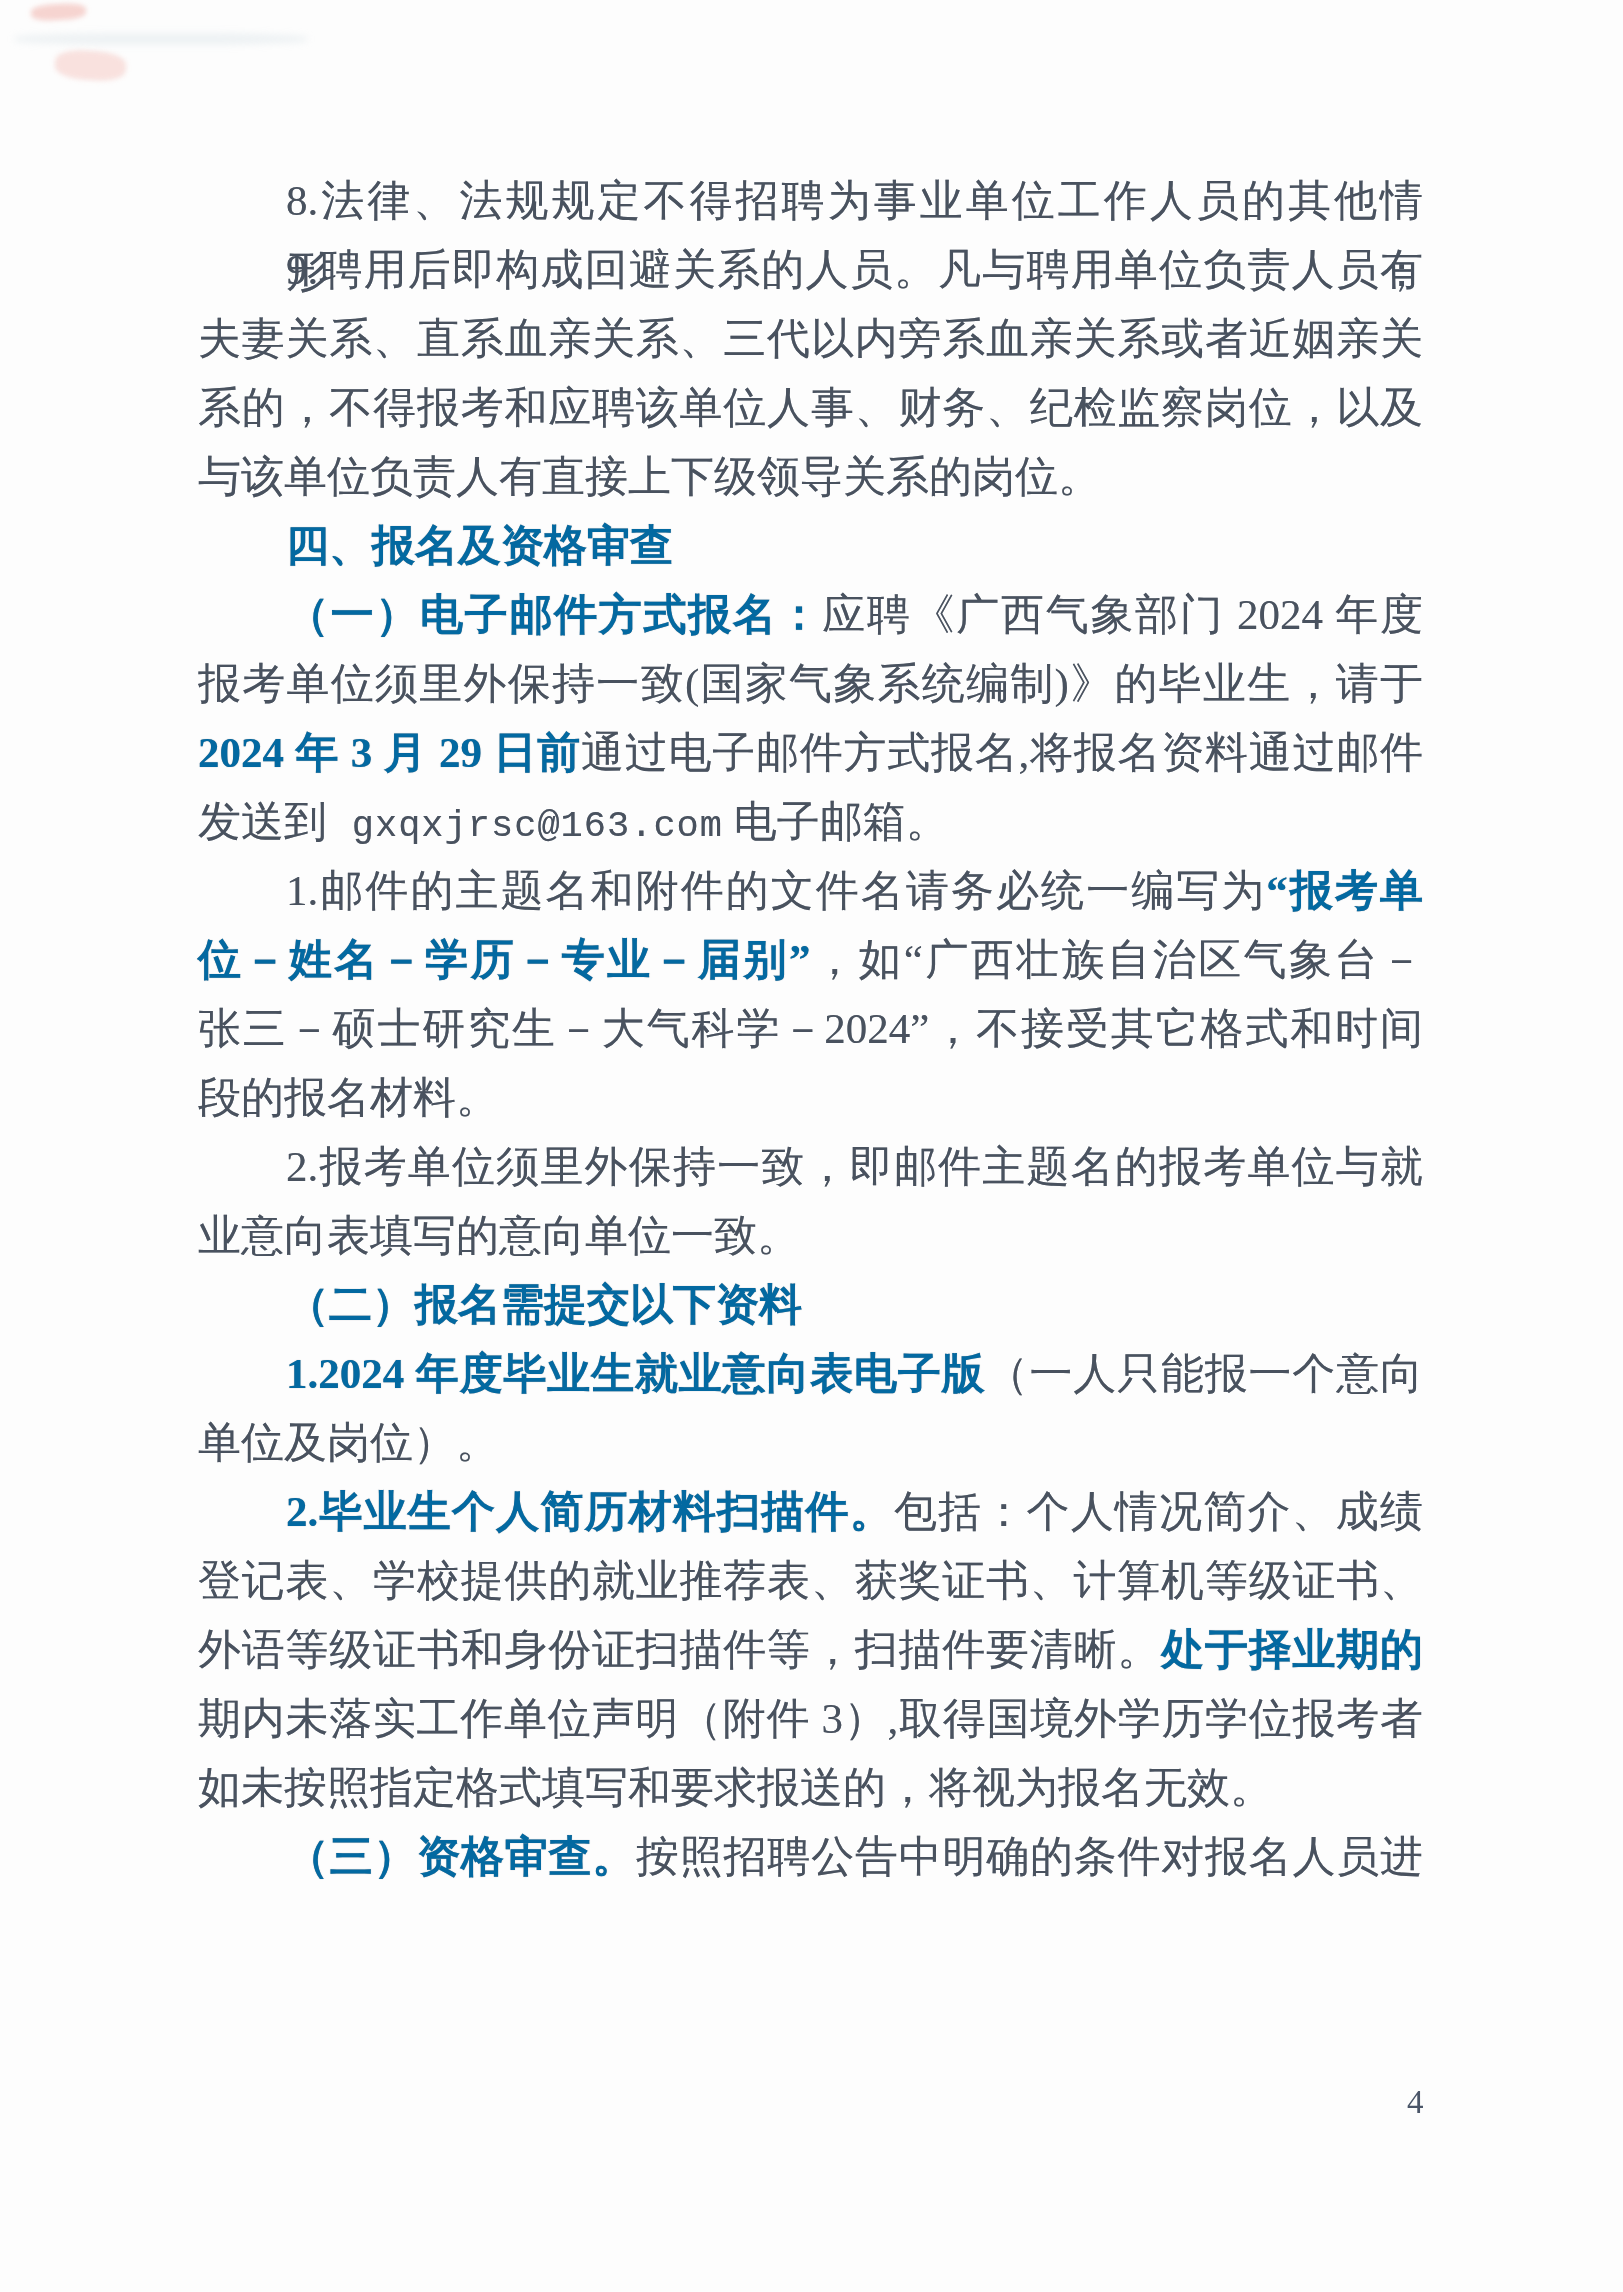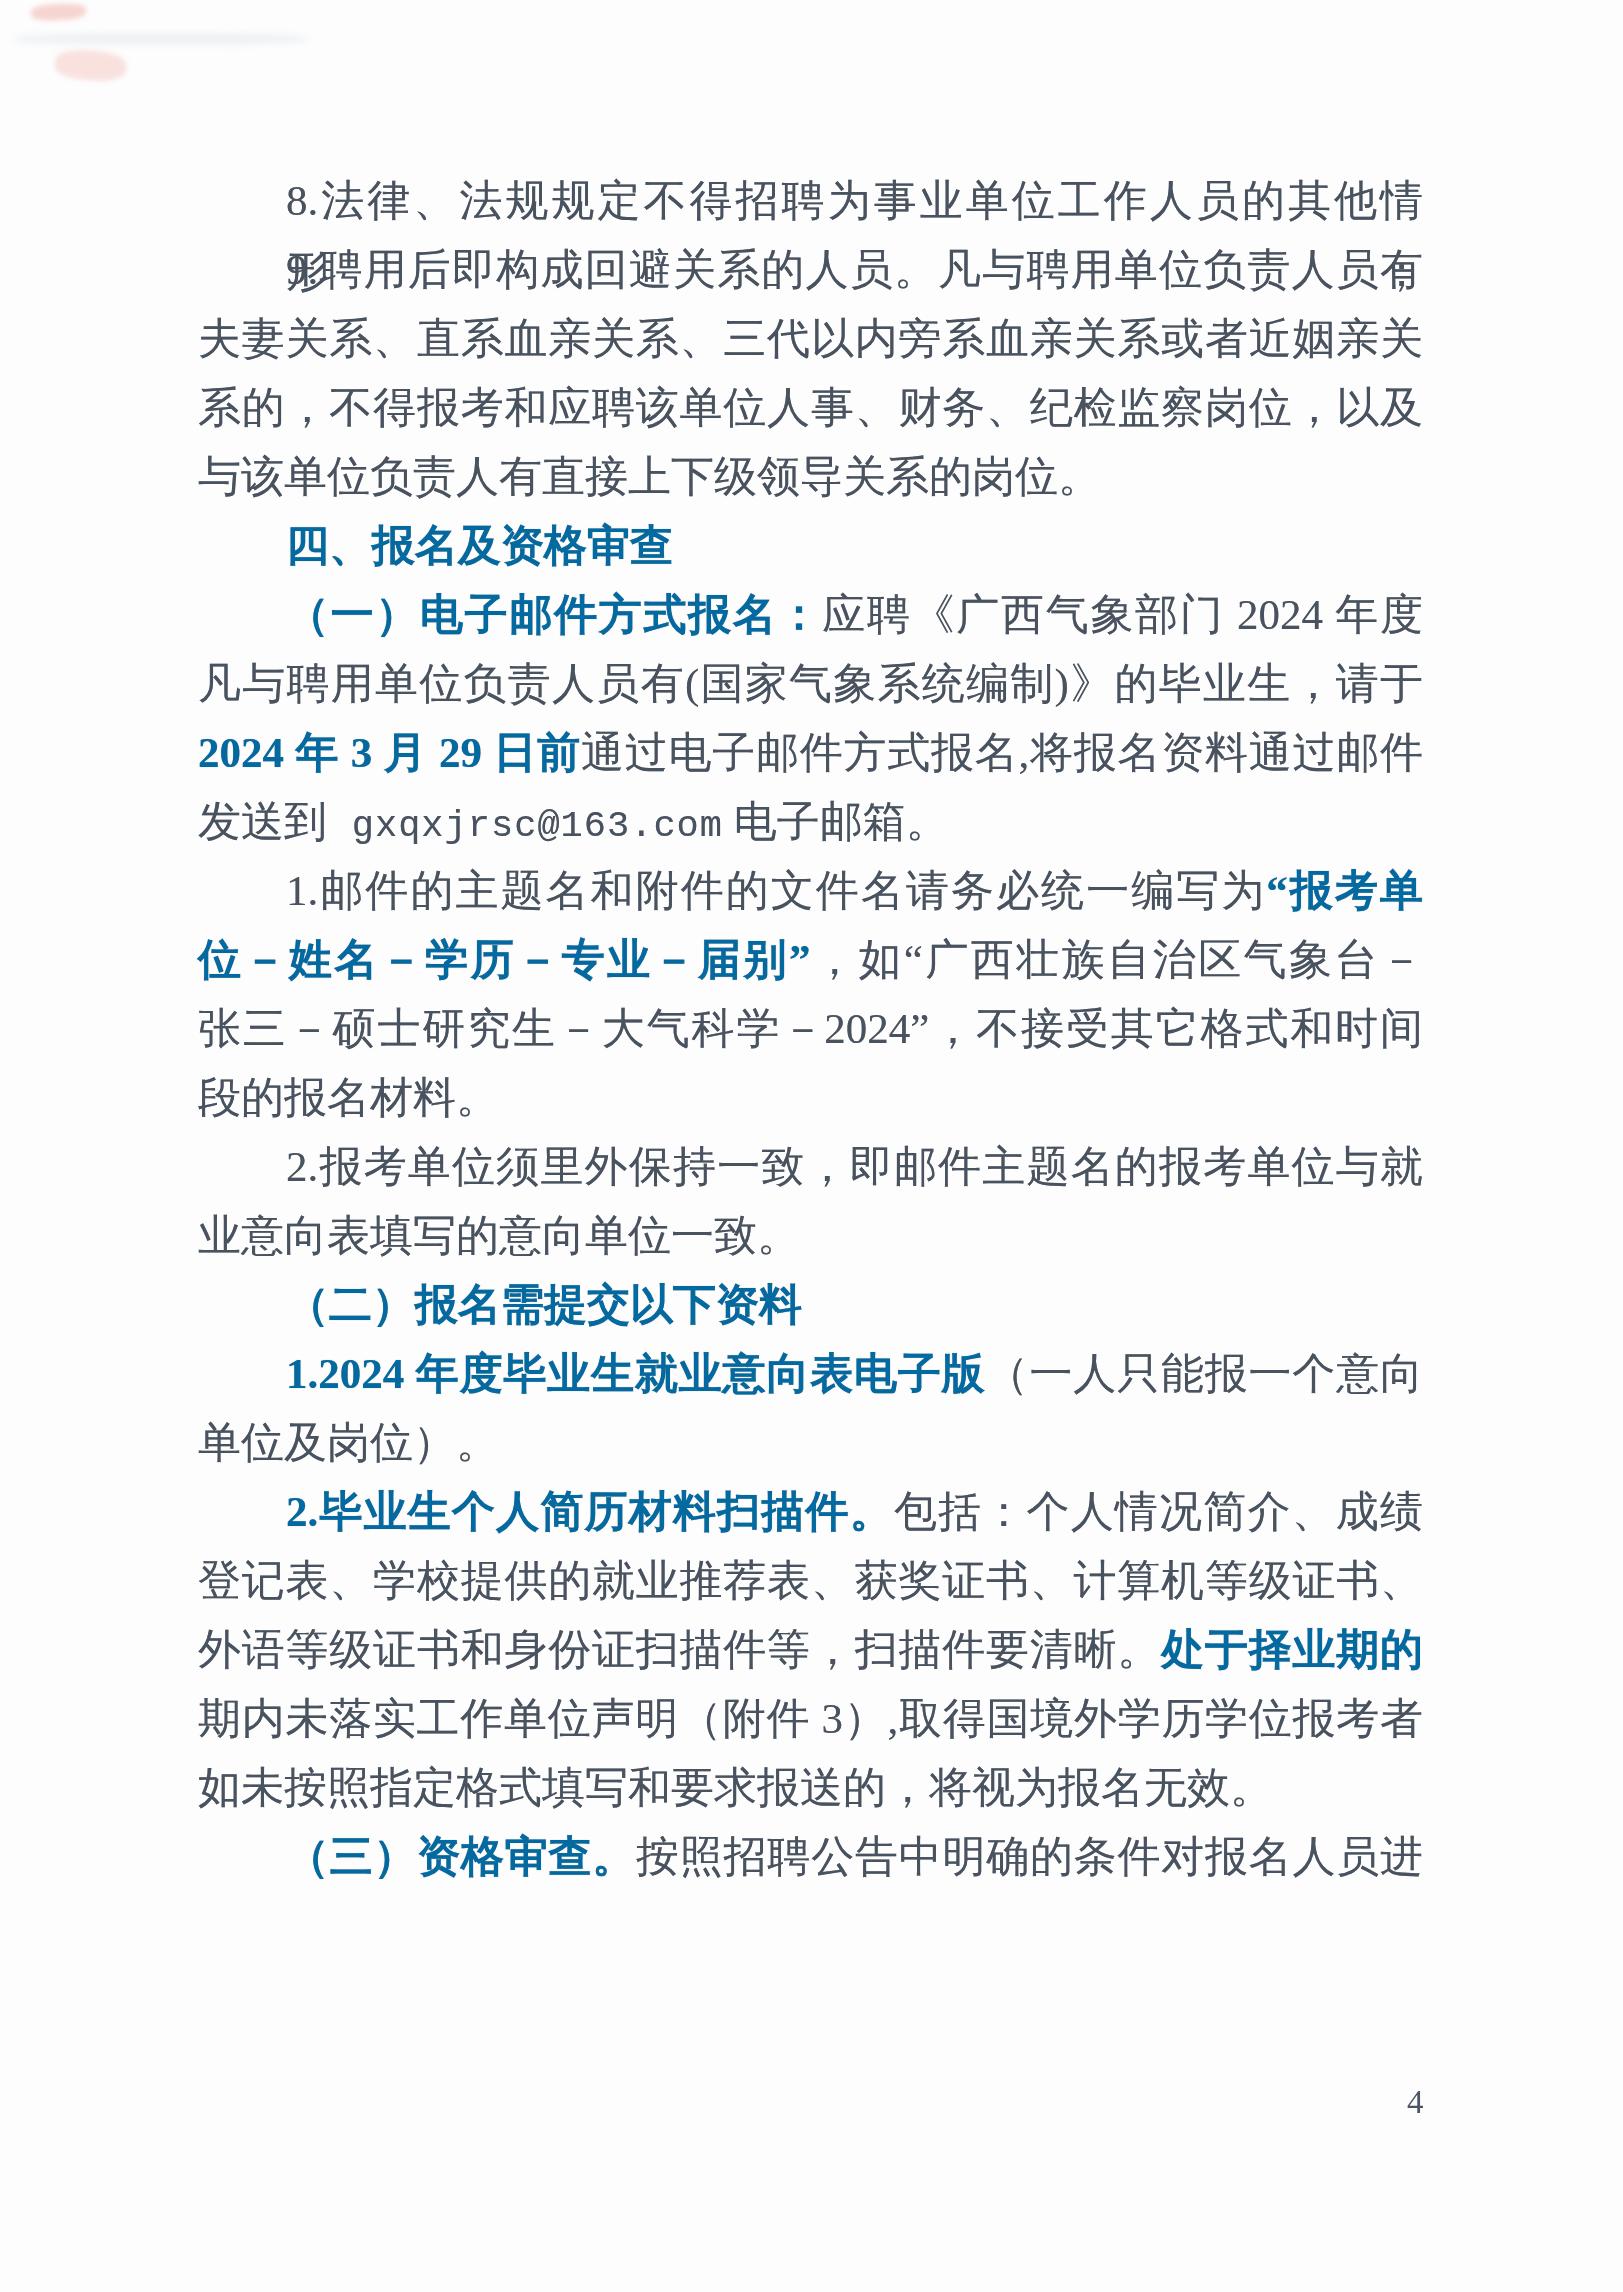--- a/index.html
+++ b/index.html
@@ -76,21 +76,21 @@
   <div class="scan-mark m3"></div>
 
   <div class="textblock">
       <div class="ln ind fit"><span>8.法律、法规规定不得招聘为事业单位工作人员的其他情形；</span></div>
       <div class="ln ind fit"><span>9.聘用后即构成回避关系的人员。凡与聘用单位负责人员有</span></div>
       <div class="ln fit"><span>夫妻关系、直系血亲关系、三代以内旁系血亲关系或者近姻亲关</span></div>
       <div class="ln fit"><span>系的，不得报考和应聘该单位人事、财务、纪检监察岗位，以及</span></div>
       <div class="ln"><span>与该单位负责人有直接上下级领导关系的岗位。</span></div>
       <div class="ln ind"><span class="b">四、报名及资格审查</span></div>
       <div class="ln ind fit"><span class="b">（一）电子邮件方式报名：</span><span>应聘《广西气象部门 2024 年度</span></div>
-      <div class="ln fit"><span>凡与聘用单位负责人员有(国家气象系统编制)》的毕业生，请于</span></div>
+      <div class="ln fit"><span>报考单位须里外保持一致(国家气象系统编制)》的毕业生，请于</span></div>
       <div class="ln fit"><span class="b">2024 年 3 月 29 日前</span><span>通过电子邮件方式报名,将报名资料通过邮件</span></div>
       <div class="ln"><span>发送到 </span><span class="mono">gxqxjrsc@163.com</span><span> 电子邮箱。</span></div>
       <div class="ln ind fit"><span>1.邮件的主题名和附件的文件名请务必统一编写为</span><span class="b">“报考单</span></div>
       <div class="ln fit"><span class="b">位－姓名－学历－专业－届别”</span><span>，如“广西壮族自治区气象台－</span></div>
       <div class="ln fit"><span>张三－硕士研究生－大气科学－2024”，不接受其它格式和时间</span></div>
       <div class="ln"><span>段的报名材料。</span></div>
       <div class="ln ind fit"><span>2.报考单位须里外保持一致，即邮件主题名的报考单位与就</span></div>
       <div class="ln"><span>业意向表填写的意向单位一致。</span></div>
       <div class="ln ind"><span class="b">（二）报名需提交以下资料</span></div>
       <div class="ln ind fit"><span class="b">1.2024 年度毕业生就业意向表电子版</span><span>（一人只能报一个意向</span></div>

